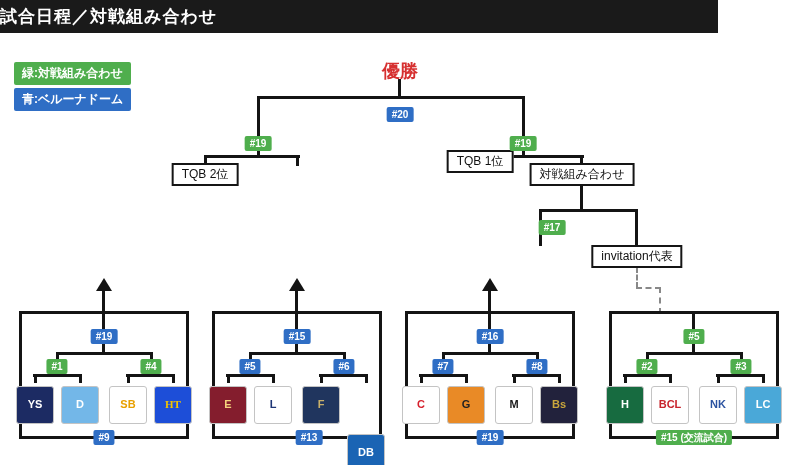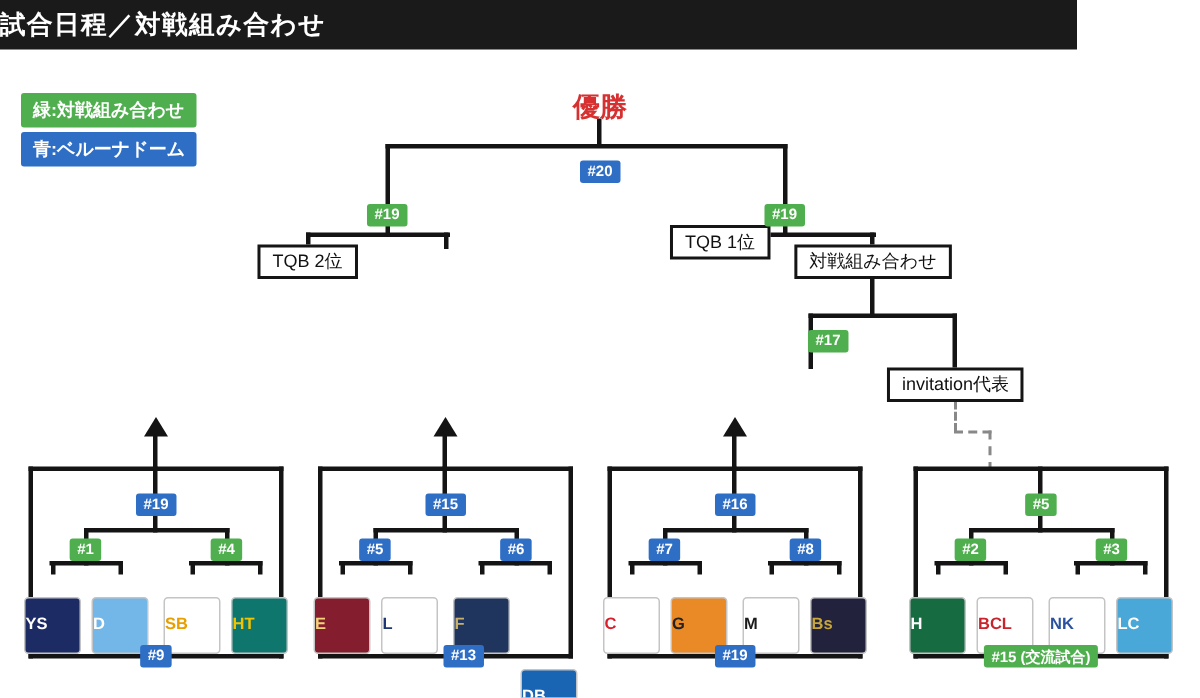--- a/index.html
+++ b/index.html
@@ -14,22 +14,22 @@
   .dash-h{position:absolute;border-top:2px dashed #888;height:0;z-index:1}
   .badge{position:absolute;transform:translateX(-50%);height:15px;display:flex;align-items:center;justify-content:center;
          padding:0 5px;font-size:10px;font-weight:bold;color:#fff;border-radius:2px;white-space:nowrap;z-index:3}
   .badge.green{background:#4fae4d}
   .badge.blue{background:#2f6ec5}
   .slot{position:absolute;transform:translateX(-50%);height:23px;background:#fff;border:2px solid #151515;
         display:flex;align-items:center;justify-content:center;font-size:12px;color:#111;padding:0 8px;white-space:nowrap;z-index:2}
   .group{position:absolute;top:278px;width:176px;height:180px}
   .arrowhead{position:absolute;width:0;height:0;border-left:8px solid transparent;border-right:8px solid transparent;
              border-bottom:13px solid #141414;z-index:1}
-  .logo{position:absolute;top:120px;width:38px;height:38px;border:1px solid #c4c4c4;border-radius:3px;
-        display:flex;align-items:center;font-weight:bold;font-size:11px;
+  .logo{position:absolute;top:108px;width:38px;height:38px;border:1px solid #c4c4c4;border-radius:3px;
+        display:flex;align-items:center;justify-content:center;font-weight:bold;font-size:11px;
         text-align:center;line-height:1.05;z-index:2;background:#fff}
 </style>
 </head>
 <body>
 
 <div class="canvas">
 
   <div class="hdr">試合日程／対戦組み合わせ</div>
 
   <div class="lg" style="left: 14px; top: 62px; background: rgb(79, 174, 77);">緑:対戦組み合わせ</div>
@@ -89,21 +89,21 @@
     <span class="badge blue" style="left:88px;top:152px">#9</span>
     <div class="logo" style="left: 0px; background: rgb(28, 43, 99); color: rgb(255, 255, 255);">
         <span>YS</span>
       </div>
     <div class="logo" style="left: 45px; background: rgb(115, 183, 232); color: rgb(255, 255, 255);">
         <span>D</span>
       </div>
     <div class="logo" style="left: 93px; background: rgb(255, 255, 255); color: rgb(232, 160, 0);">
         <span>SB</span>
       </div>
-    <div class="logo" style="left: 138px; background: #0f766e; color: rgb(242, 196, 0);">
+    <div class="logo" style="left: 138px; background: #1d4ed8; color: rgb(242, 196, 0); font-family: Liberation Serif, serif;">
         <span>HT</span>
       </div>
   </div>
 
   <div class="group" style="left:209px">
     <div class="arrowhead" style="left:80px;top:0"></div>
     <div class="ln" style="left:86px;top:12px;width:3px;height:23px"></div>
     <div class="ln" style="left:3px;top:33px;width:170px;height:3px"></div>
     <div class="ln" style="left:3px;top:33px;width:3px;height:128px"></div>
     <div class="ln" style="left:170px;top:33px;width:3px;height:128px"></div>

